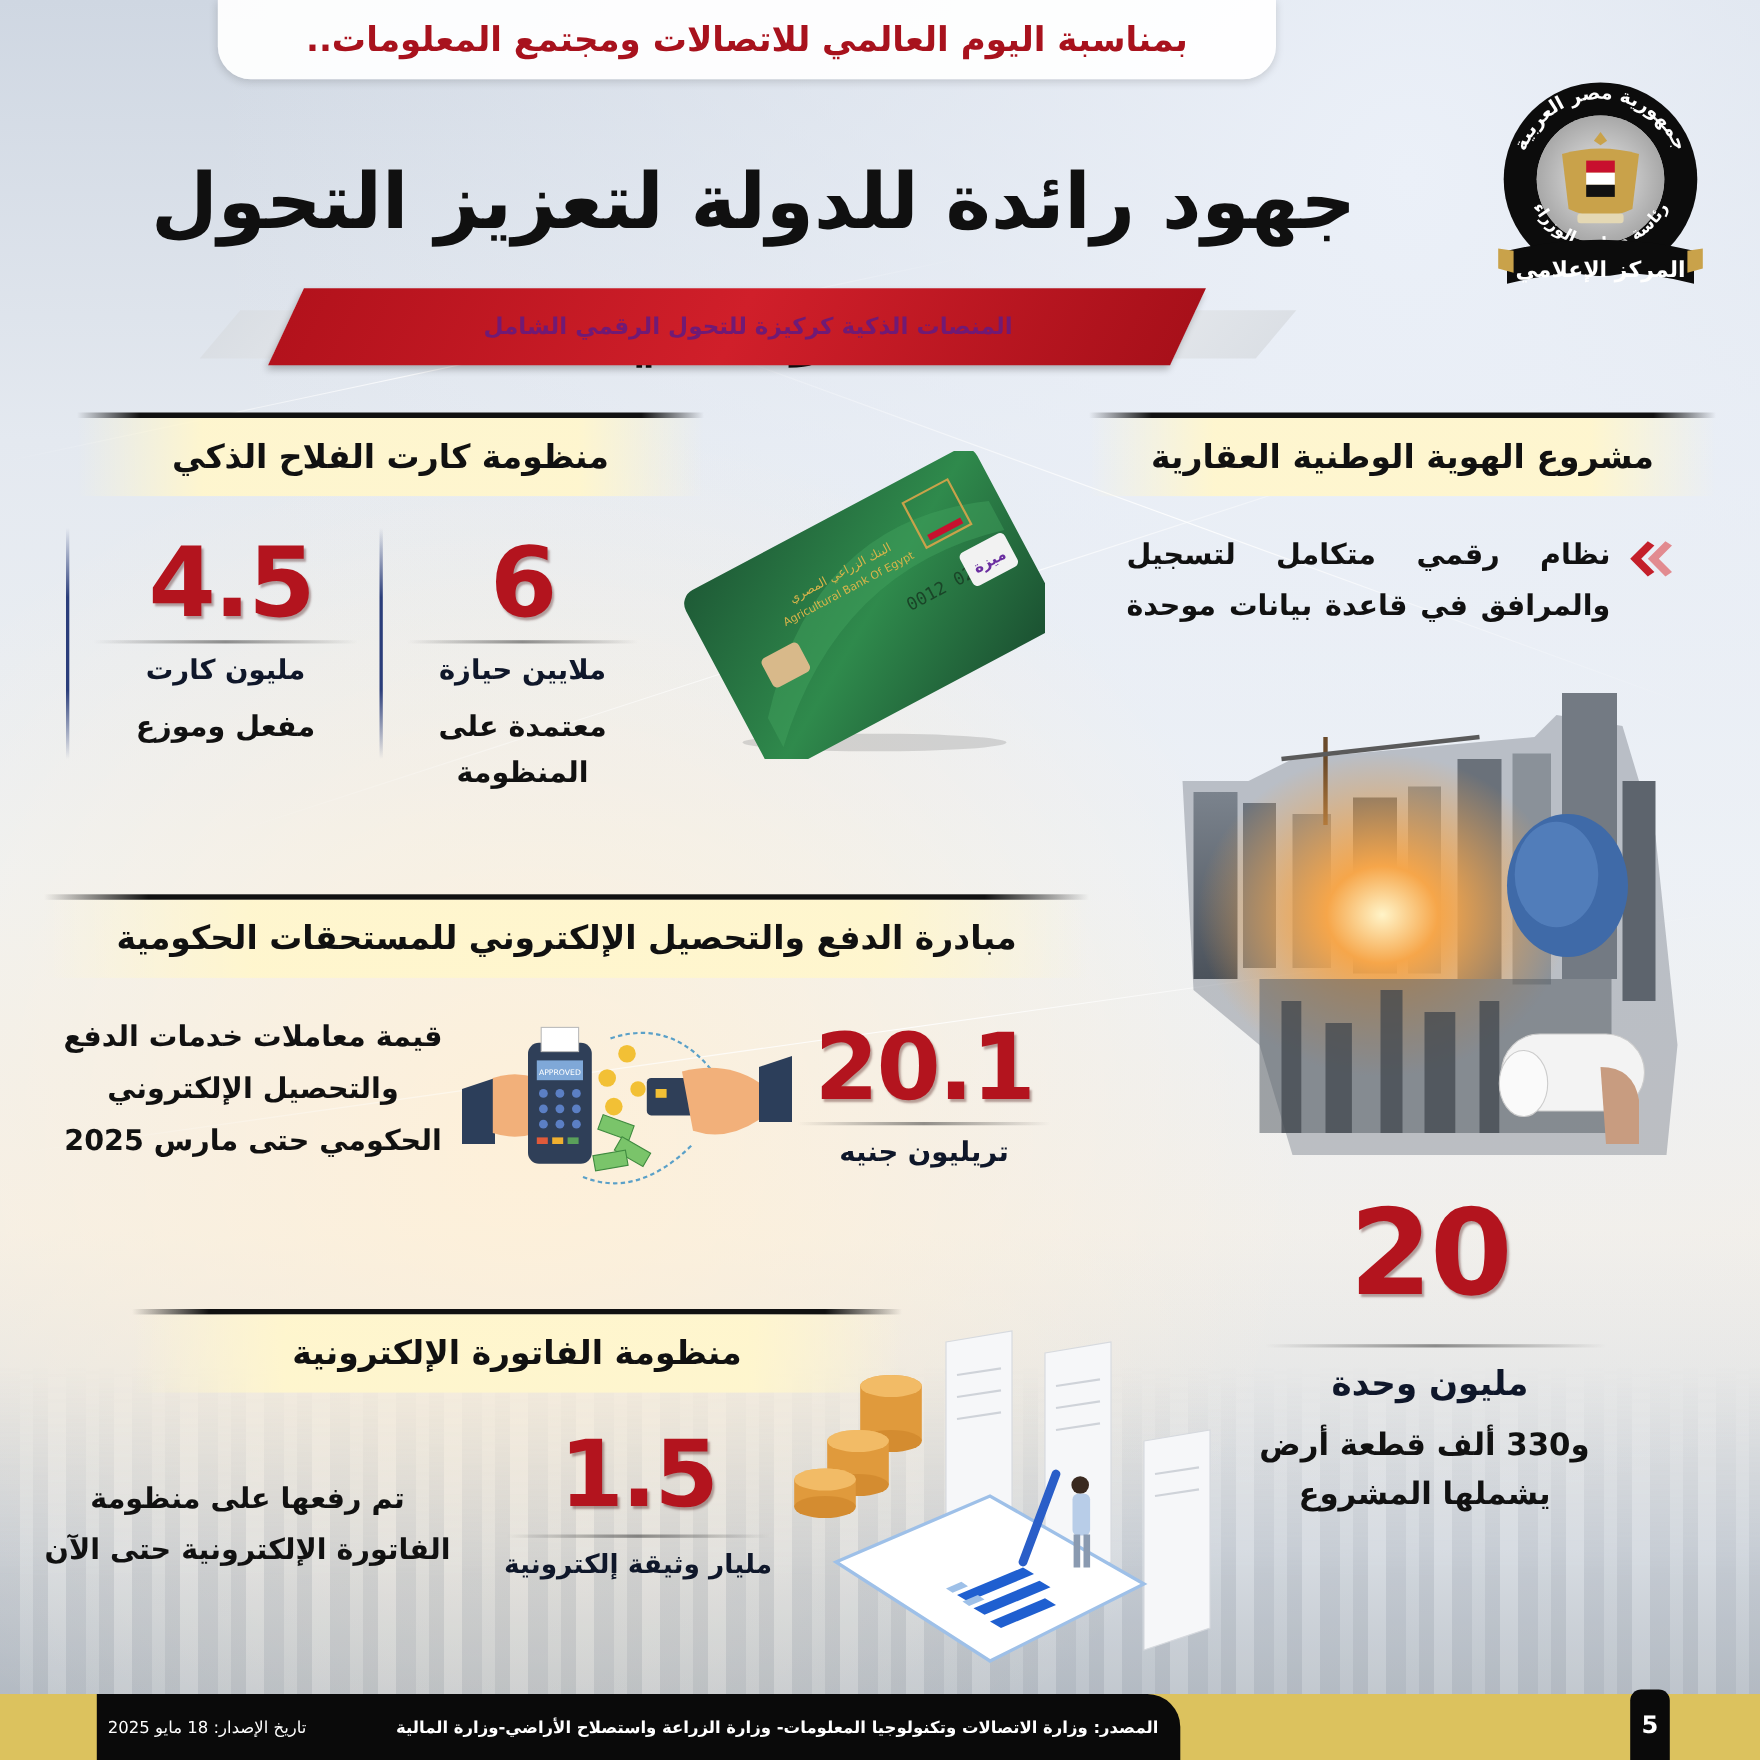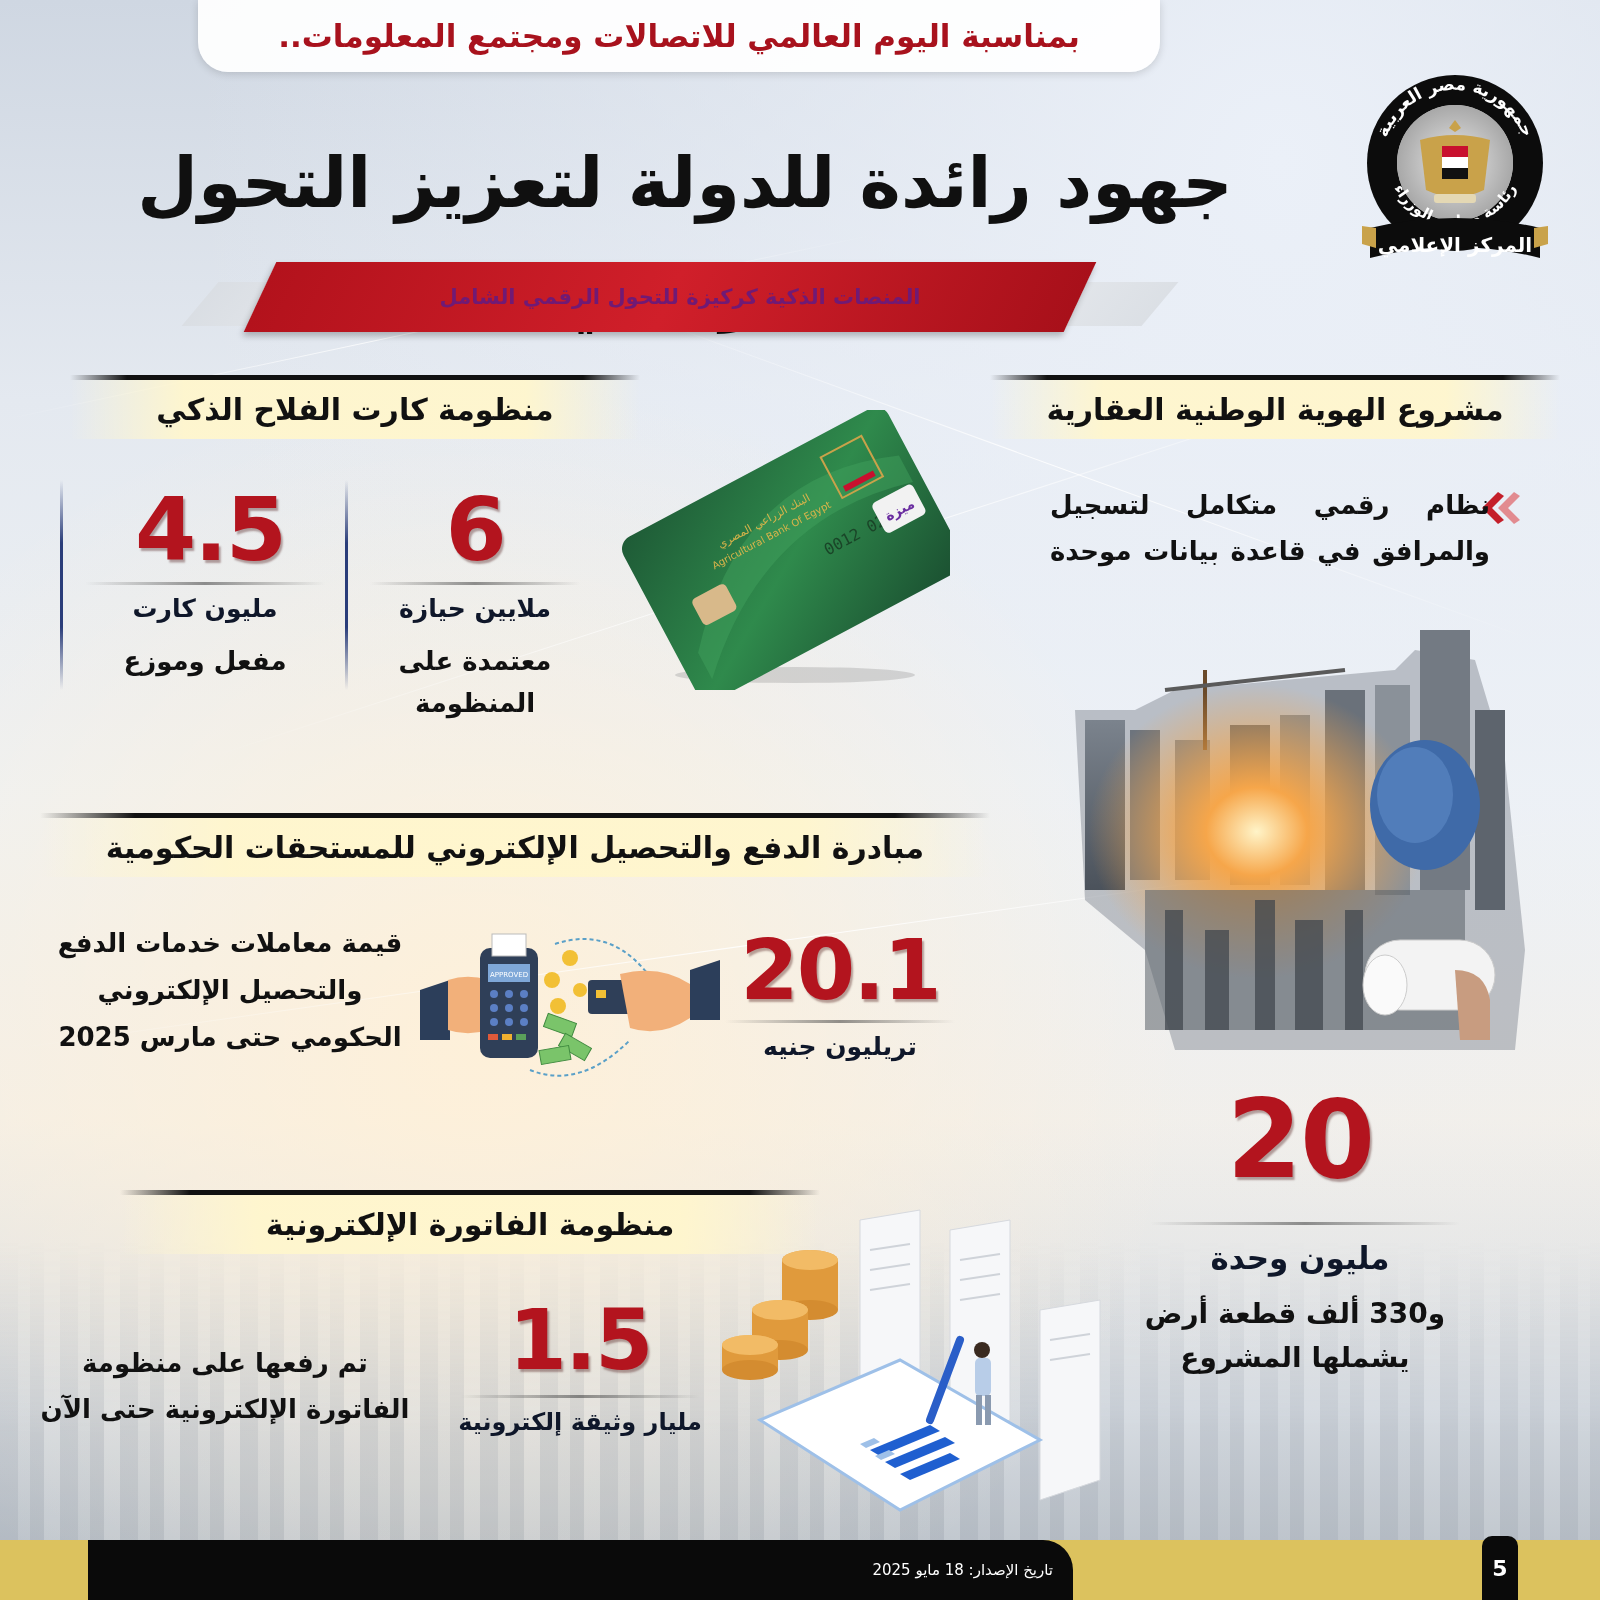--- a/index.html
+++ b/index.html
@@ -17,21 +17,21 @@
  -webkit-mask-image:linear-gradient(180deg,transparent 0%,#000 60%);mask-image:linear-gradient(180deg,transparent 0%,#000 60%);}
 .abs{position:absolute}
 .top-banner{left:198px;top:0;width:962px;height:72px;background:rgba(255,255,255,.93);border-radius:0 0 30px 30px;box-shadow:0 2px 8px rgba(0,0,0,.15);display:flex;align-items:center;justify-content:center}
 .top-banner span{font-family:"DejaVu Sans",sans-serif;font-weight:bold;font-size:31px;color:#a8121d}
 .main-title{left:50px;top:128px;width:1270px;height:110px;text-align:center;font-weight:bold;font-size:70px;color:#101010;line-height:110px;letter-spacing:-1px}
 .logo{left:1360px;top:68px;width:190px;height:200px}
 .ribbon-wrap{left:200px;top:262px;width:960px;height:70px}
 .ribbon-back{position:absolute;left:0;top:20px;width:960px;height:44px;background:linear-gradient(90deg,#d9dde2,#ffffff,#d9dde2);transform:skewX(-40deg);opacity:.85}
 .ribbon{position:absolute;left:60px;top:0;width:820px;height:70px;background:linear-gradient(90deg,#b3121c,#d01f2a 50%,#a8101a);transform:skewX(-25deg);box-shadow:0 4px 6px rgba(0,0,0,.25)}
 .ribbon-text{position:absolute;left:0;top:0;width:960px;height:70px;display:flex;align-items:center;justify-content:center;color:#701a75;font-weight:bold;font-size:21px}
-.sec-head{height:64px}
+.sec-head{height:76px}
 .sec-head .bar{position:absolute;left:0;right:0;top:0;height:5px;background:linear-gradient(90deg,rgba(20,20,20,0),#111 10%,#111 90%,rgba(20,20,20,0))}
 .sec-head .bg{position:absolute;left:0;right:0;top:5px;bottom:0;background:linear-gradient(90deg,rgba(255,248,215,0),rgba(255,246,205,.95) 20%,rgba(255,246,205,.95) 80%,rgba(255,248,215,0))}
 .sec-head .txt{position:absolute;left:0;right:0;top:5px;bottom:0;display:flex;align-items:center;justify-content:center;font-weight:bold;font-size:30px;color:#111}
 .big{font-family:"DejaVu Sans",sans-serif;font-weight:bold;color:#b3141e;text-align:center;text-shadow:2px 3px 2px rgba(60,0,0,.35);letter-spacing:-2px}
 .unit{color:#0f172a;font-weight:bold;text-align:center}
 .desc{color:#111;font-weight:bold;text-align:center}
 .divline{height:3px;background:linear-gradient(90deg,rgba(0,0,0,0),rgba(60,60,60,.55),rgba(0,0,0,0))}
 .vline{width:3px;background:linear-gradient(180deg,rgba(40,60,120,0),#2a3d7a 30%,#2a3d7a 70%,rgba(40,60,120,0))}
 .footer{left:0;top:1540px;width:1600px;height:60px;background:#dcc25e}
 .footer-black{position:absolute;left:88px;top:0;width:985px;height:60px;background:#0a0a0a;border-radius:0 30px 0 0;display:flex;align-items:center;justify-content:space-between;padding:0 20px 0 10px}
@@ -93,21 +93,21 @@
   <div class="bg"></div>
   <div class="txt">مشروع الهوية الوطنية العقارية</div>
 </div>
 
 <div class="abs" style="left:1470px;top:488px;width:60px;height:40px">
   <svg width="60" height="40" viewBox="0 0 60 40">
     <path d="M28 4 L12 20 L28 36 L34 32 L22 20 L34 8z" fill="#c41f2a"></path>
     <path d="M44 4 L28 20 L44 36 L50 32 L38 20 L50 8z" fill="#e28b90"></path>
   </svg>
 </div>
-<div class="abs" style="left:1050px;top:482px;width:440px">
+<div class="abs" style="left:1024px;top:482px;width:440px">
   <div class="desc" style="font-size:26px;line-height:46px;text-align:justify;text-align-last:justify">نظام رقمي متكامل لتسجيل</div>
   <div class="desc" style="font-size:26px;line-height:46px;text-align:justify;text-align-last:justify">والمرافق في قاعدة بيانات موحدة</div>
 </div>
 
 <div class="abs" style="left:1055px;top:630px;width:480px;height:420px">
   <svg width="480" height="420" viewBox="0 0 480 420">
     <defs>
       <radialGradient id="sun" cx="0.42" cy="0.48" r="0.35">
           <stop offset="0" stop-color="#fff4c8"></stop>
           <stop offset="0.3" stop-color="#f6a64a"></stop>
@@ -313,16 +313,17 @@
     <line x1="240" y1="140" x2="210" y2="220" stroke="#2a5ec8" stroke-width="8" stroke-linecap="round"></line>
     <circle cx="262" cy="150" r="8" fill="#3a2a20"></circle>
     <rect x="255" y="158" width="16" height="38" rx="5" fill="#b8cde8"></rect>
     <rect x="256" y="195" width="6" height="30" fill="#8a9ab0"></rect>
       <rect x="265" y="195" width="6" height="30" fill="#8a9ab0"></rect>
   </svg>
 </div>
 
 <div class="abs footer">
   <div class="footer-black">
+    <span class="src">المصدر: وزارة الاتصالات وتكنولوجيا المعلومات- وزارة الزراعة واستصلاح الأراضي-وزارة المالية</span>
     <span class="date">تاريخ الإصدار: 18 مايو 2025</span>
   </div>
   <div class="page-num">5</div>
 </div>
 
 </body></html>

